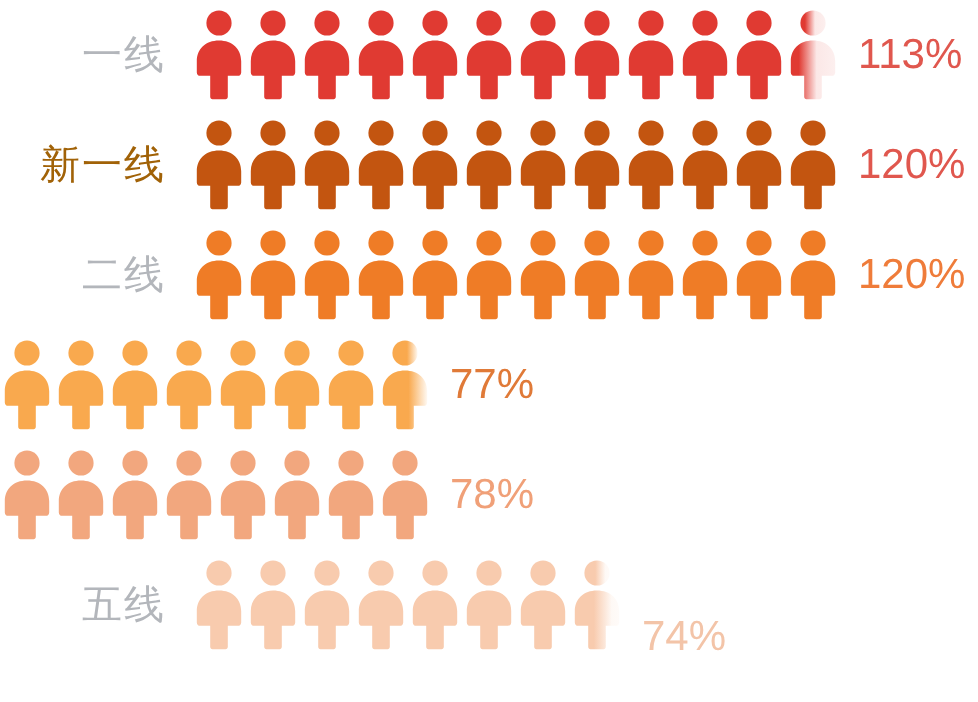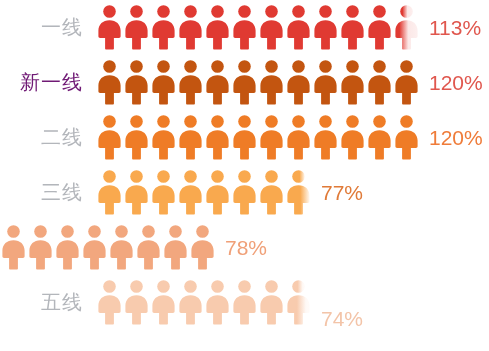--- a/index.html
+++ b/index.html
@@ -153,21 +153,21 @@
               </linearGradient>
             </defs>
             <circle cx="13.5" cy="6.5" r="6.3" fill="url(#g0_11)"></circle>
             <path d="M13.5,15.2 C20.2,15.2 24.6,19.4 24.6,25.6 L24.6,31.2 C24.6,32.2 23.9,32.9 22.9,32.9 L17.9,32.9 L17.9,43.4 C17.9,44.1 17.4,44.6 16.8,44.6 L10.2,44.6 C9.6,44.6 9.1,44.1 9.1,43.4 L9.1,32.9 L4.1,32.9 C3.1,32.9 2.4,32.2 2.4,31.2 L2.4,25.6 C2.4,19.4 6.8,15.2 13.5,15.2 Z" fill="url(#g0_11)"></path>
           </svg>
         </span>
       </div>
       <div class="row-value" style="color: rgb(224, 87, 78);">113%</div>
     </div>
     <div class="pictogram-row">
-      <div class="row-label" style="color: #701a75;">新一线</div>
+      <div class="row-label" style="color: #a16207;">新一线</div>
       <div class="icons-wrap">
         <span class="person-icon">
           <svg viewBox="0 0 27 45">
             <circle cx="13.5" cy="6.5" r="6.3" fill="#c35510"></circle>
             <path d="M13.5,15.2 C20.2,15.2 24.6,19.4 24.6,25.6 L24.6,31.2 C24.6,32.2 23.9,32.9 22.9,32.9 L17.9,32.9 L17.9,43.4 C17.9,44.1 17.4,44.6 16.8,44.6 L10.2,44.6 C9.6,44.6 9.1,44.1 9.1,43.4 L9.1,32.9 L4.1,32.9 C3.1,32.9 2.4,32.2 2.4,31.2 L2.4,25.6 C2.4,19.4 6.8,15.2 13.5,15.2 Z" fill="#c35510"></path>
           </svg>
         </span>
         <span class="person-icon">
           <svg viewBox="0 0 27 45">
             <circle cx="13.5" cy="6.5" r="6.3" fill="#c35510"></circle>
@@ -309,21 +309,20 @@
         <span class="person-icon">
           <svg viewBox="0 0 27 45">
             <circle cx="13.5" cy="6.5" r="6.3" fill="#ef7c26"></circle>
             <path d="M13.5,15.2 C20.2,15.2 24.6,19.4 24.6,25.6 L24.6,31.2 C24.6,32.2 23.9,32.9 22.9,32.9 L17.9,32.9 L17.9,43.4 C17.9,44.1 17.4,44.6 16.8,44.6 L10.2,44.6 C9.6,44.6 9.1,44.1 9.1,43.4 L9.1,32.9 L4.1,32.9 C3.1,32.9 2.4,32.2 2.4,31.2 L2.4,25.6 C2.4,19.4 6.8,15.2 13.5,15.2 Z" fill="#ef7c26"></path>
           </svg>
         </span>
       </div>
       <div class="row-value" style="color: rgb(239, 124, 58);">120%</div>
     </div>
     <div class="pictogram-row">
-      <div class="row-label" style="color: rgb(179, 182, 187);">三线</div>
       <div class="icons-wrap">
         <span class="person-icon">
           <svg viewBox="0 0 27 45">
             <circle cx="13.5" cy="6.5" r="6.3" fill="#f9a94e"></circle>
             <path d="M13.5,15.2 C20.2,15.2 24.6,19.4 24.6,25.6 L24.6,31.2 C24.6,32.2 23.9,32.9 22.9,32.9 L17.9,32.9 L17.9,43.4 C17.9,44.1 17.4,44.6 16.8,44.6 L10.2,44.6 C9.6,44.6 9.1,44.1 9.1,43.4 L9.1,32.9 L4.1,32.9 C3.1,32.9 2.4,32.2 2.4,31.2 L2.4,25.6 C2.4,19.4 6.8,15.2 13.5,15.2 Z" fill="#f9a94e"></path>
           </svg>
         </span>
         <span class="person-icon">
           <svg viewBox="0 0 27 45">
             <circle cx="13.5" cy="6.5" r="6.3" fill="#f9a94e"></circle>

